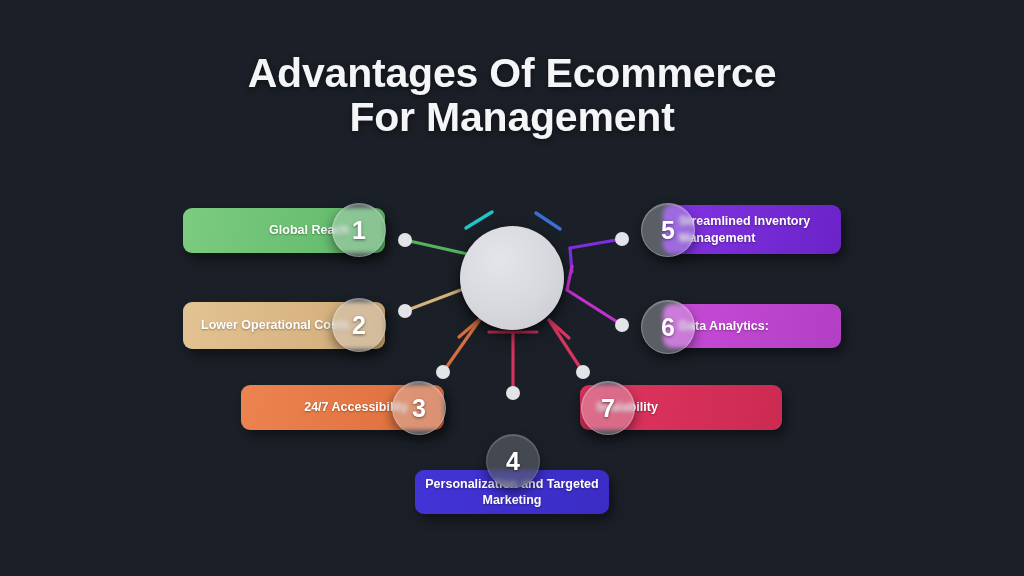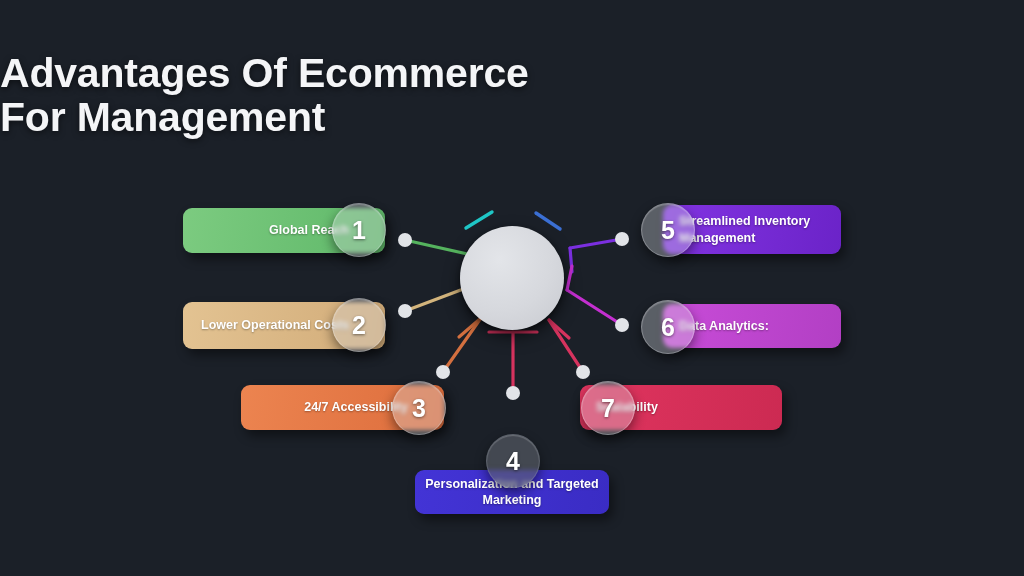--- a/index.html
+++ b/index.html
@@ -17,21 +17,21 @@
     background: #1b2028;
     overflow: hidden;
   }
 
   
   #title {
     position: absolute;
     left: 0;
     top: 52px;
     width: 1024px;
-    text-align: left;
+    text-align: center;
     color: #f4f5f7;
     font-size: 41px;
     font-weight: bold;
     line-height: 1.07;
     letter-spacing: -0.2px;
     text-shadow: 0 2px 6px rgba(0,0,0,.55);
   }
   #title .line { display: block; }
 
   

